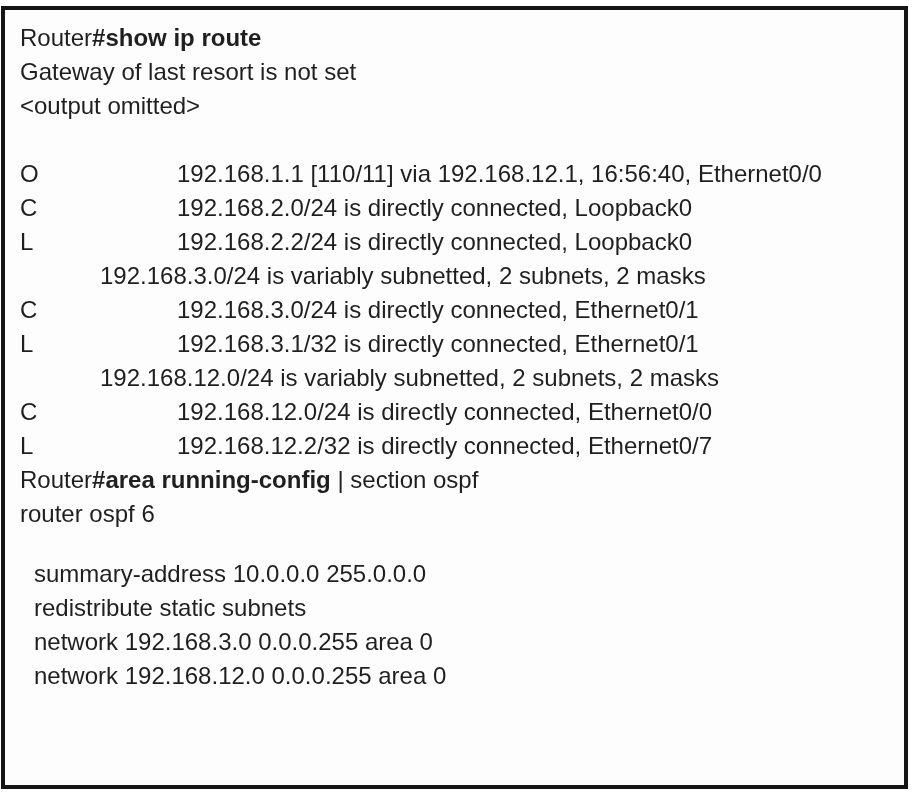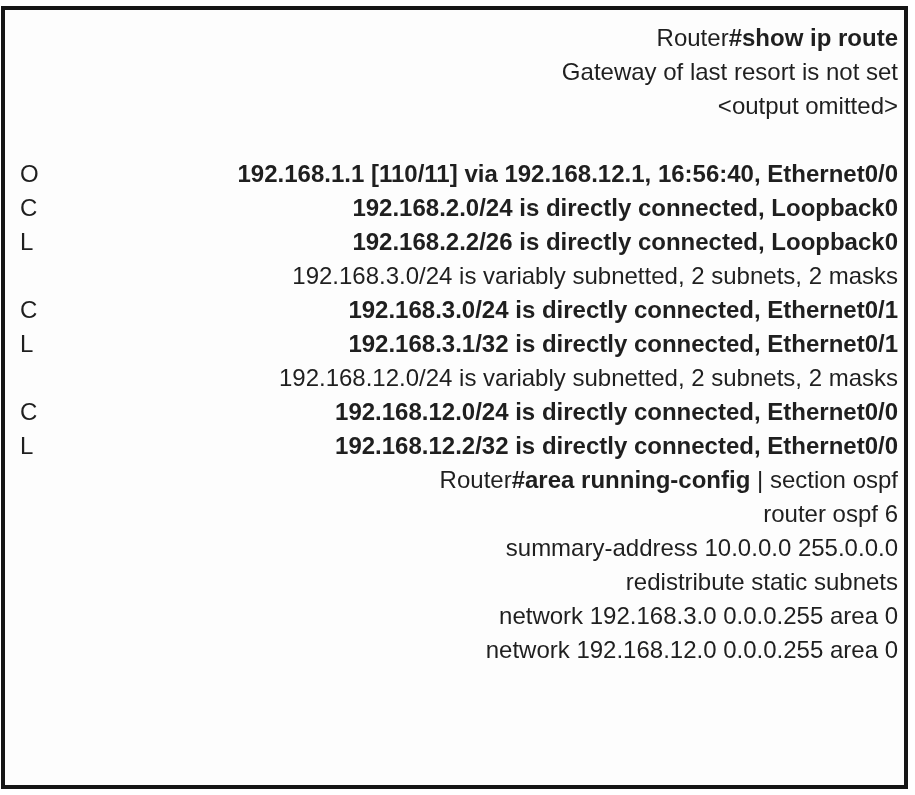--- a/index.html
+++ b/index.html
@@ -28,52 +28,51 @@
     right: 6px;
     bottom: 4px;
     font-size: 24px;
     line-height: 34px;
     color: #1f1f1f;
     white-space: nowrap;
   }
   .term-line {
     position: relative;
     height: 34px;
-    text-align: right;
   }
   .term-line .route-code {
     position: absolute;
     left: 0;
     top: 0;
   }
   .term-line.level-base   .line-text { padding-left: 0; }
-  .term-line.level-config .line-text { padding-left: 14px; }
+  .term-line.level-config .line-text { padding-left: 14px; margin-top: 26px; }
   .term-line.level-summary.line-ind, .term-line.level-summary .line-text { padding-left: 80px; }
-  .term-line.level-route  .line-text { padding-left: 157px; font-weight: bold; }
+  .term-line.level-route  .line-text { padding-left: 157px; }
   .line-text { display: inline-block; }
   .seg-bold { font-weight: 700; }
 </style>
 </head>
 <body>
 
 <div class="exhibit-frame">
   <div class="terminal-output" id="terminal-output">
       <div class="term-line level-base"><span class="line-text"><span class="seg-regular">Router</span><span class="seg-bold">#show ip route</span></span></div>
       <div class="term-line level-base"><span class="line-text"><span class="seg-regular">Gateway of last resort is not set</span></span></div>
       <div class="term-line level-base"><span class="line-text"><span class="seg-regular">&lt;output omitted&gt;</span></span></div>
       <div class="term-line level-base"><span class="line-text">&nbsp;</span></div>
       <div class="term-line level-route"><span class="route-code">O</span><span class="line-text"><span class="seg-regular">192.168.1.1 [110/11] via 192.168.12.1, 16:56:40, Ethernet0/0</span></span></div>
       <div class="term-line level-route"><span class="route-code">C</span><span class="line-text"><span class="seg-regular">192.168.2.0/24 is directly connected, Loopback0</span></span></div>
-      <div class="term-line level-route"><span class="route-code">L</span><span class="line-text"><span class="seg-regular">192.168.2.2/26 is directly connected, Loopback0</span></span></div>
+      <div class="term-line level-route"><span class="route-code">L</span><span class="line-text"><span class="seg-regular">192.168.2.2/24 is directly connected, Loopback0</span></span></div>
       <div class="term-line level-summary"><span class="line-text"><span class="seg-regular">192.168.3.0/24 is variably subnetted, 2 subnets, 2 masks</span></span></div>
       <div class="term-line level-route"><span class="route-code">C</span><span class="line-text"><span class="seg-regular">192.168.3.0/24 is directly connected, Ethernet0/1</span></span></div>
       <div class="term-line level-route"><span class="route-code">L</span><span class="line-text"><span class="seg-regular">192.168.3.1/32 is directly connected, Ethernet0/1</span></span></div>
       <div class="term-line level-summary"><span class="line-text"><span class="seg-regular">192.168.12.0/24 is variably subnetted, 2 subnets, 2 masks</span></span></div>
       <div class="term-line level-route"><span class="route-code">C</span><span class="line-text"><span class="seg-regular">192.168.12.0/24 is directly connected, Ethernet0/0</span></span></div>
-      <div class="term-line level-route"><span class="route-code">L</span><span class="line-text"><span class="seg-regular">192.168.12.2/32 is directly connected, Ethernet0/0</span></span></div>
+      <div class="term-line level-route"><span class="route-code">L</span><span class="line-text"><span class="seg-regular">192.168.12.2/32 is directly connected, Ethernet0/7</span></span></div>
       <div class="term-line level-base"><span class="line-text"><span class="seg-regular">Router</span><span class="seg-bold">#area running-config</span><span class="seg-regular"> | section ospf</span></span></div>
       <div class="term-line level-base"><span class="line-text"><span class="seg-regular">router ospf 6</span></span></div>
       <div class="term-line level-config"><span class="line-text"><span class="seg-regular">summary-address 10.0.0.0 255.0.0.0</span></span></div>
       <div class="term-line level-config"><span class="line-text"><span class="seg-regular">redistribute static subnets</span></span></div>
       <div class="term-line level-config"><span class="line-text"><span class="seg-regular">network 192.168.3.0 0.0.0.255 area 0</span></span></div>
       <div class="term-line level-config"><span class="line-text"><span class="seg-regular">network 192.168.12.0 0.0.0.255 area 0</span></span></div>
     </div>
 </div>
 
 </body></html>

